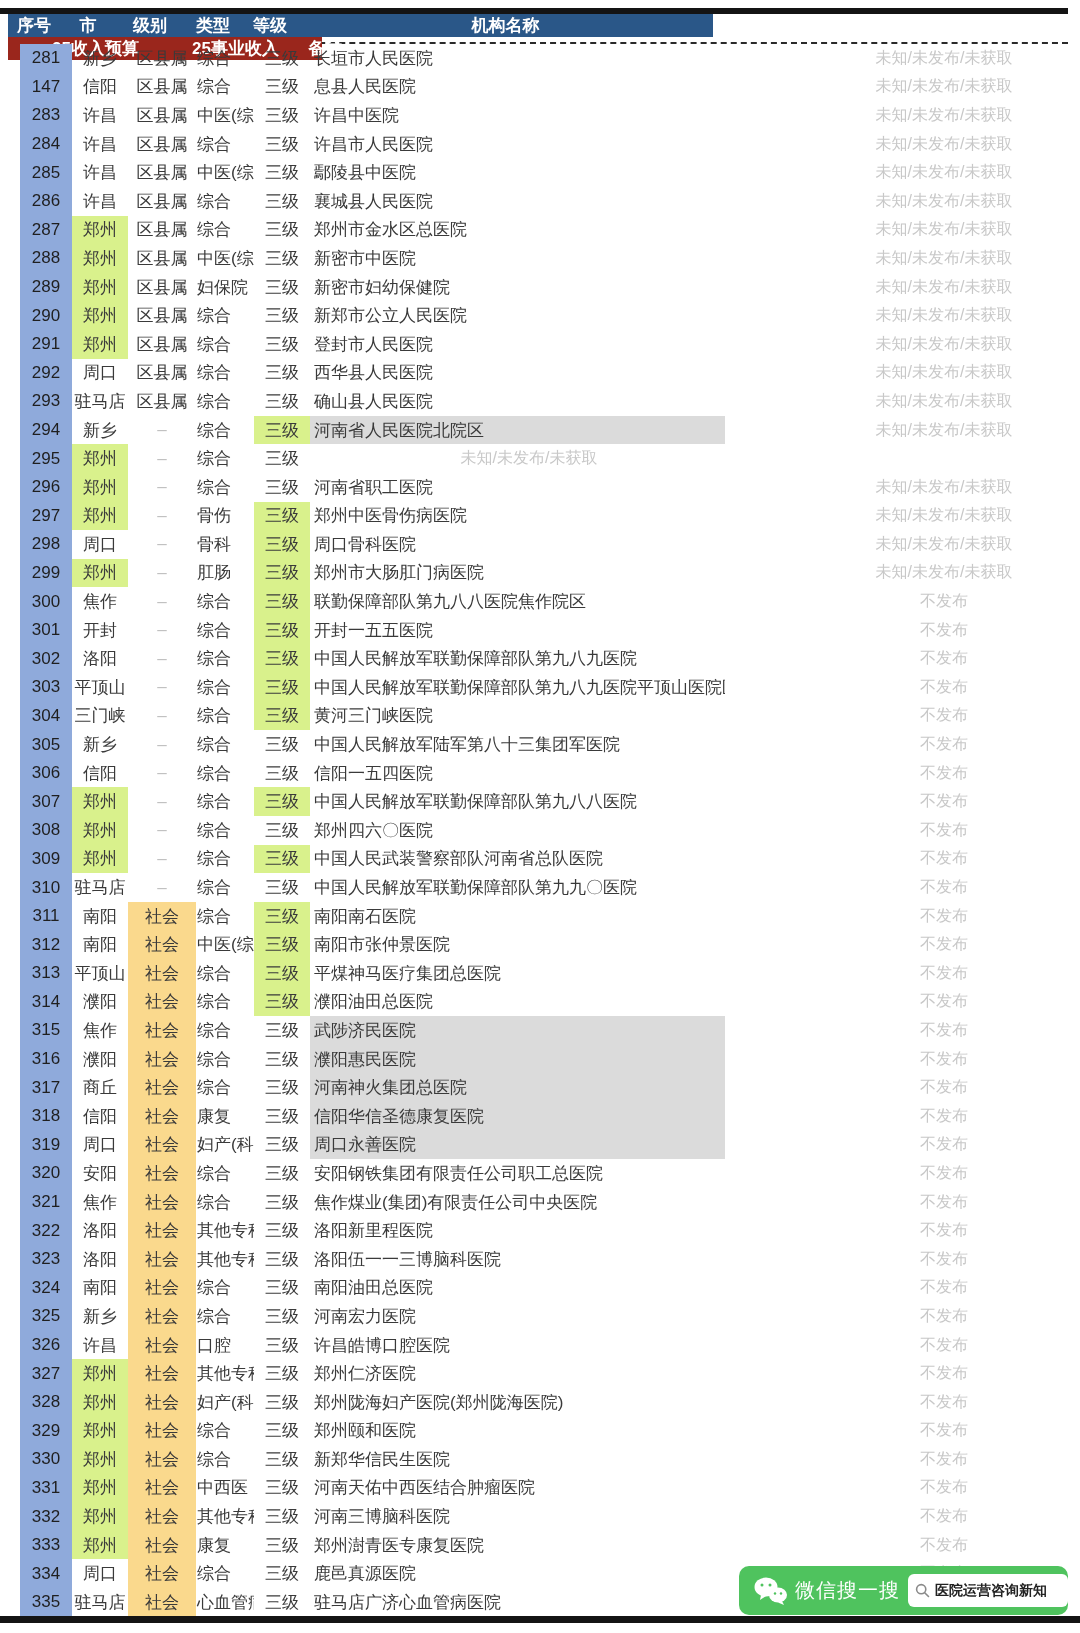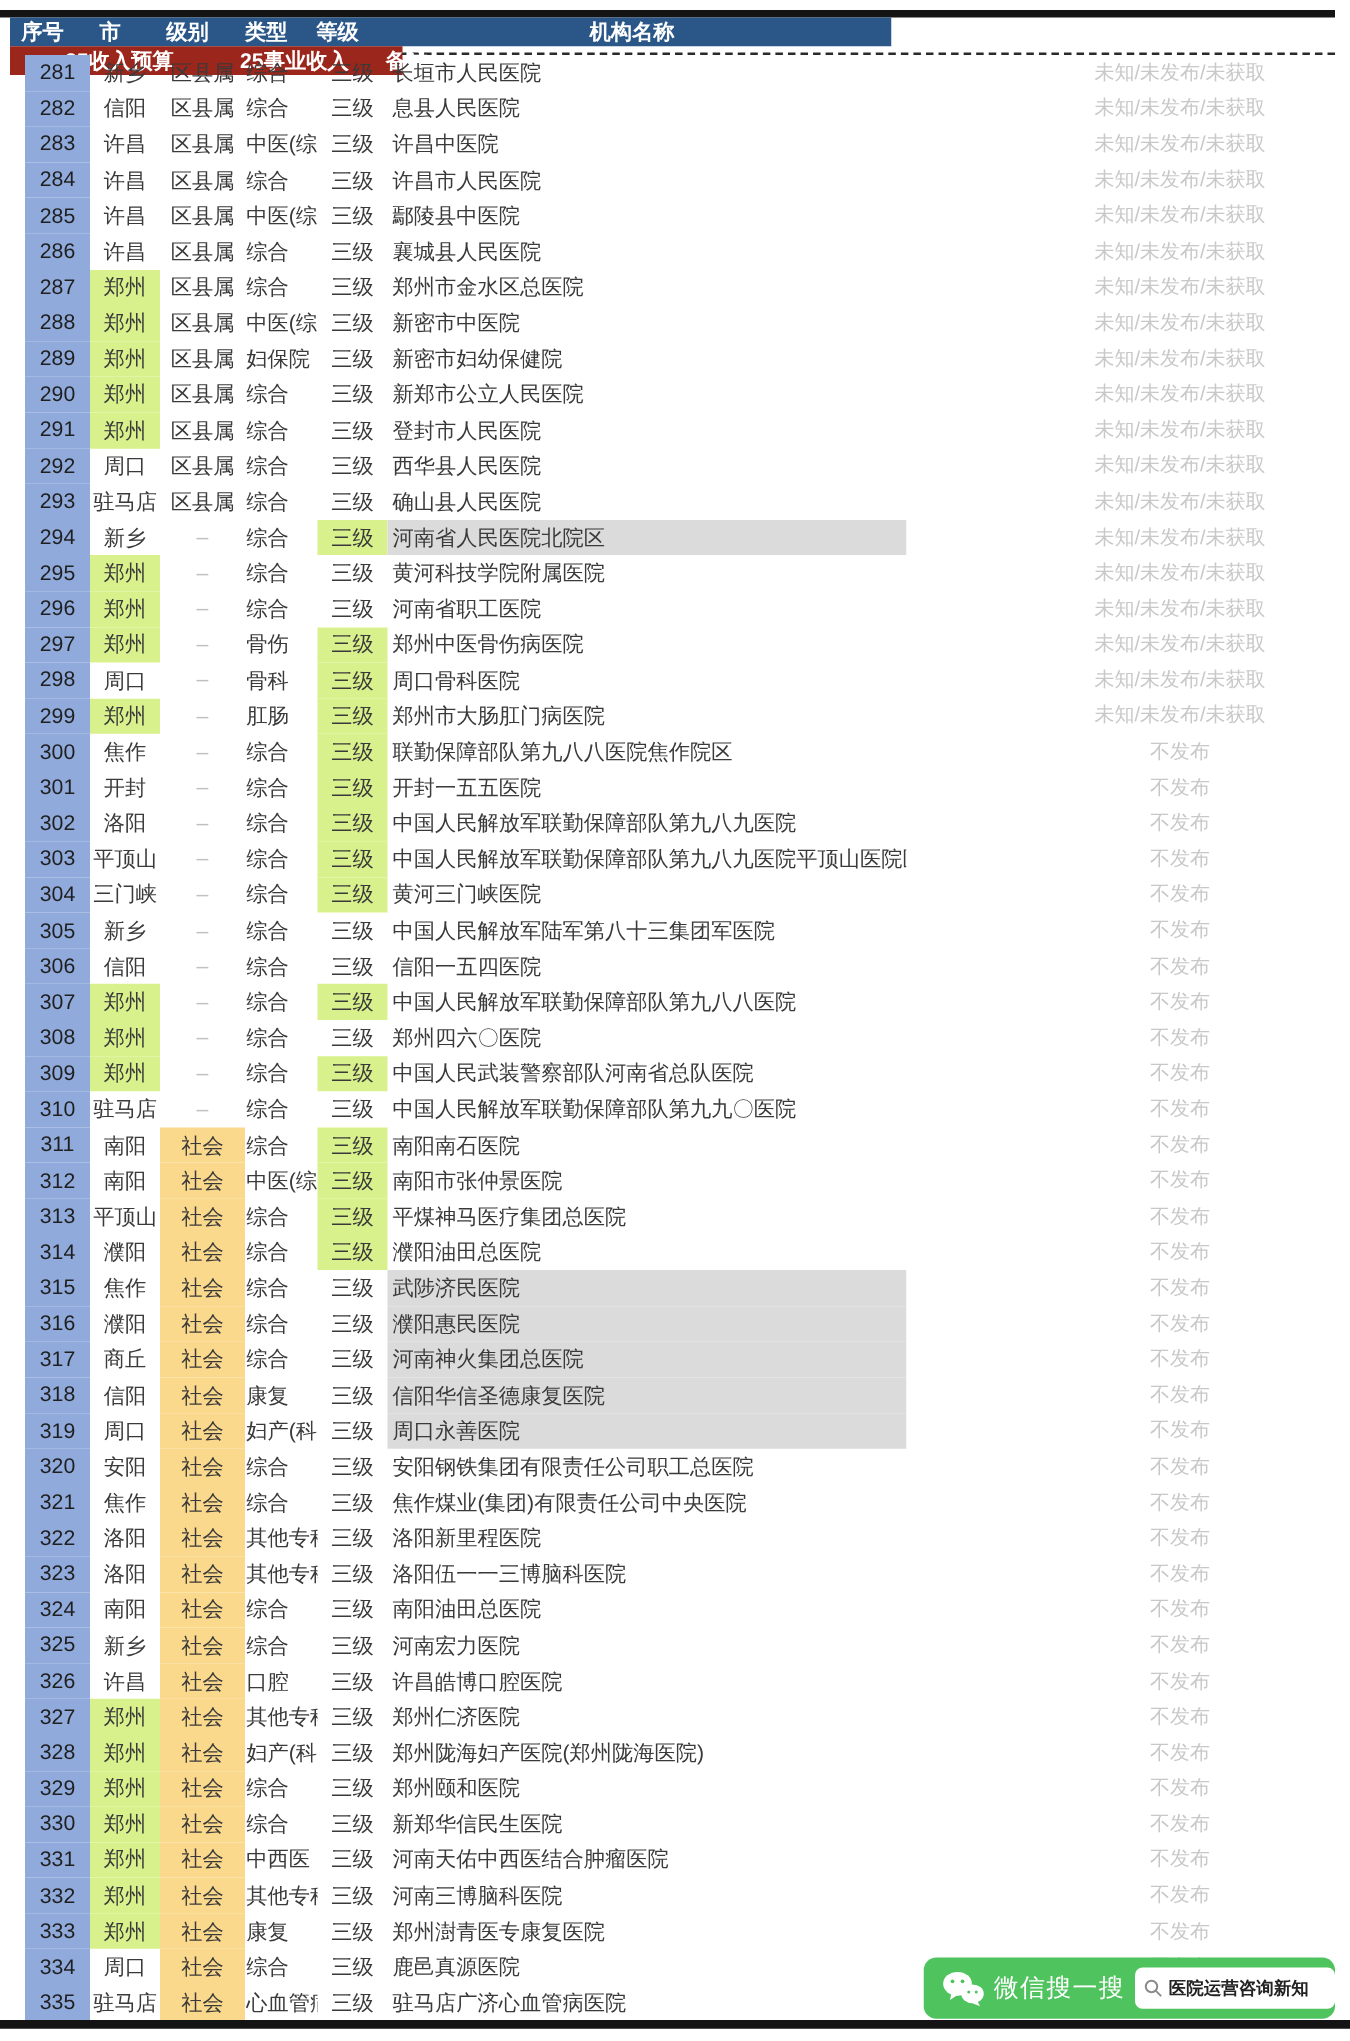--- a/index.html
+++ b/index.html
@@ -66,21 +66,21 @@
       <div class="cell c-city">新乡</div>
       <div class="cell c-level">区县属</div>
       <div class="cell c-type">综合</div>
       <div class="cell c-grade">三级</div>
       <div class="cell c-name">长垣市人民医院</div>
       <div class="cell c-income">
         <span class="income-text">未知/未发布/未获取</span>
       </div>
     </div>
       <div class="row">
-      <div class="cell c-no">282</div>
+      <div class="cell c-no">147</div>
       <div class="cell c-city">信阳</div>
       <div class="cell c-level">区县属</div>
       <div class="cell c-type">综合</div>
       <div class="cell c-grade">三级</div>
       <div class="cell c-name">息县人民医院</div>
       <div class="cell c-income">
         <span class="income-text">未知/未发布/未获取</span>
       </div>
     </div>
       <div class="row">
@@ -214,21 +214,20 @@
       <div class="cell c-income">
         <span class="income-text">未知/未发布/未获取</span>
       </div>
     </div>
       <div class="row">
       <div class="cell c-no">295</div>
       <div class="cell c-city hl-green">郑州</div>
       <div class="cell c-level dash">–</div>
       <div class="cell c-type">综合</div>
       <div class="cell c-grade">三级</div>
-      <div class="cell c-name">黄河科技学院附属医院</div>
       <div class="cell c-income">
         <span class="income-text">未知/未发布/未获取</span>
       </div>
     </div>
       <div class="row">
       <div class="cell c-no">296</div>
       <div class="cell c-city hl-green">郑州</div>
       <div class="cell c-level dash">–</div>
       <div class="cell c-type">综合</div>
       <div class="cell c-grade">三级</div>

